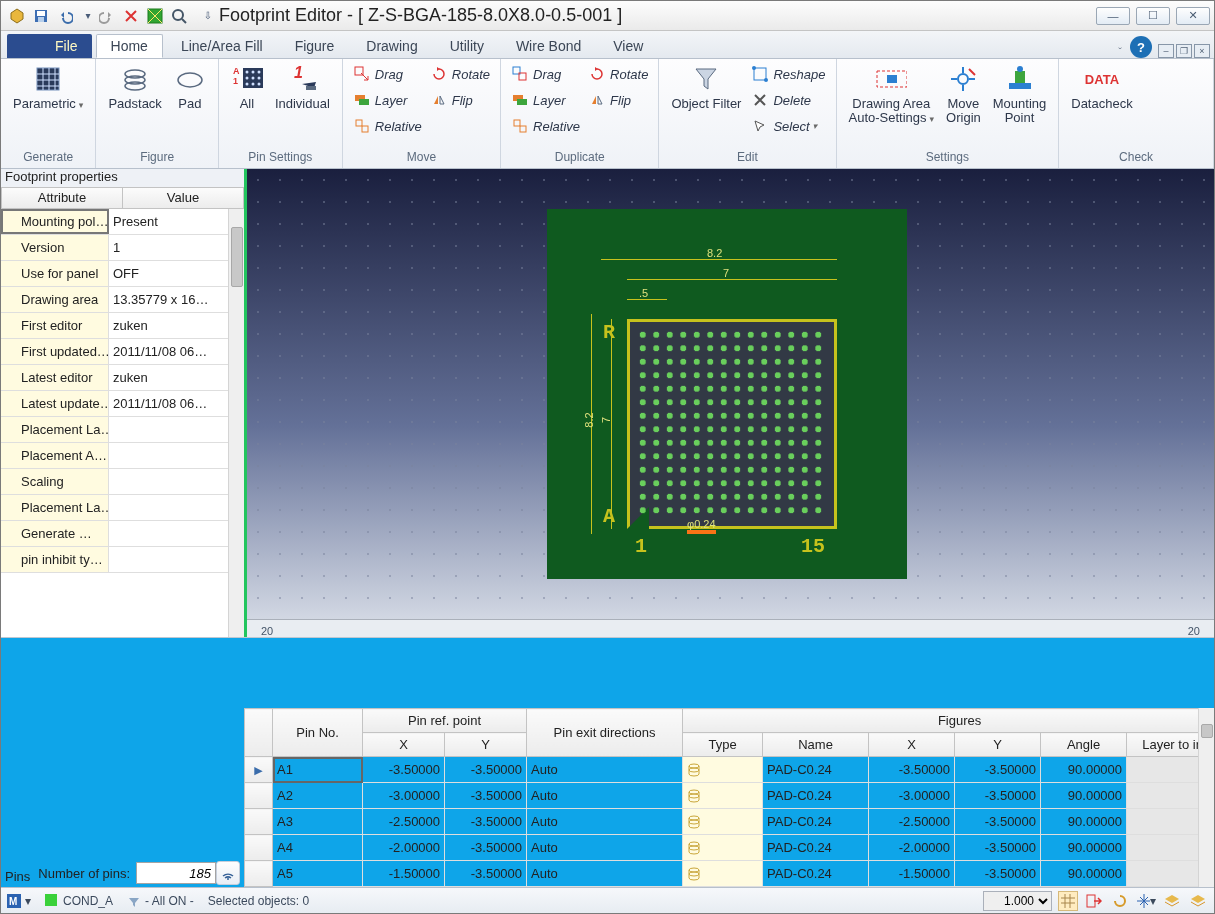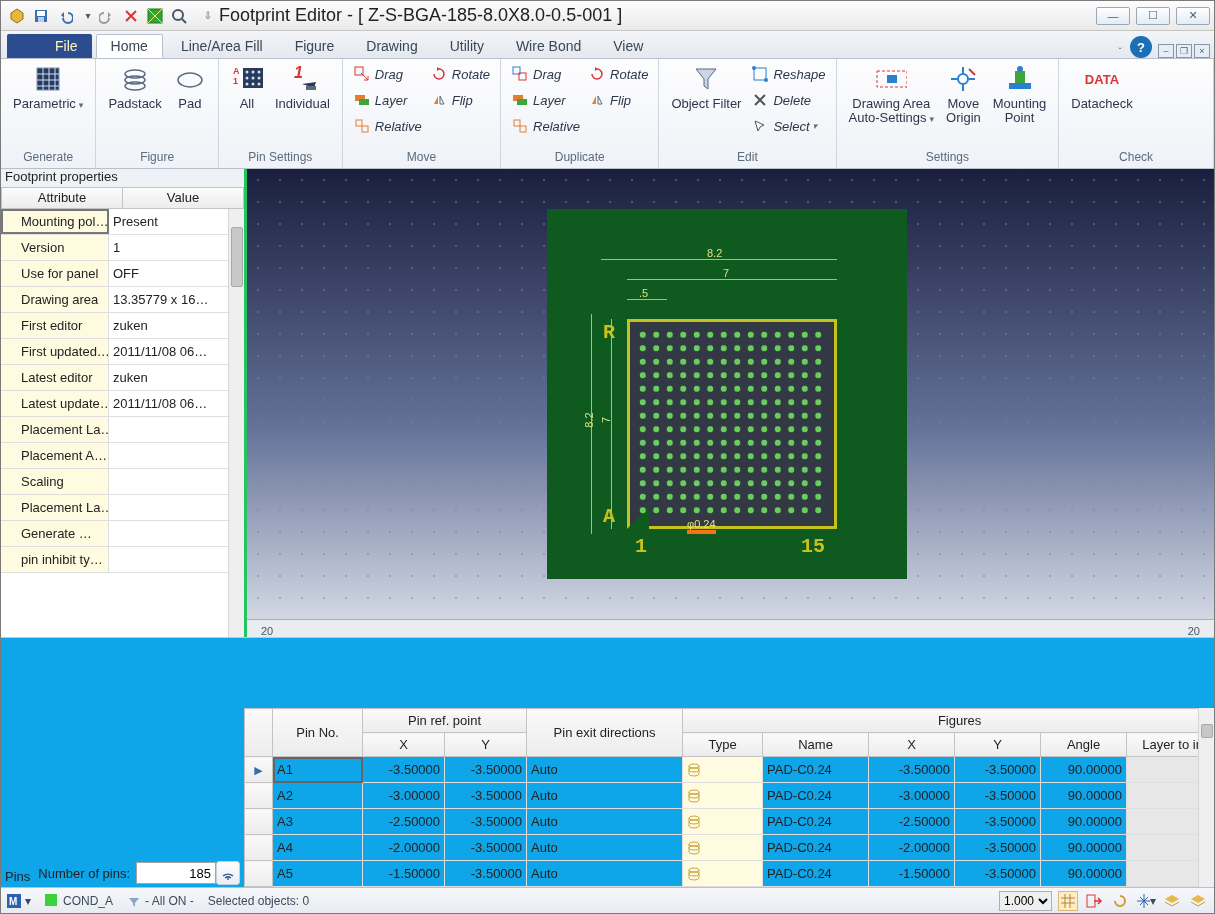--- a/index.html
+++ b/index.html
@@ -71,41 +71,41 @@
 .balls {position:absolute; inset:6px; background-image: radial-gradient(#6fe05f 3px, transparent 3px); background-size:13.5px 13.5px; opacity:.9;}
 .coretxt{position:absolute;font-size:20px;font-weight:700;color:#c6c21d;font-family:"Courier New",monospace;}
 .dimtxt{position:absolute;font-size:11px;color:#dde07c;}
 .dimline{position:absolute;border-top:1px solid #c6c21d;}
 .dimlinev{position:absolute;border-left:1px solid #c6c21d;}
 
 
 .pinspanel { height:250px; border-top:1px solid #bfc7d1; background:#0ea5e9; display:flex; flex-direction:row;align-items:flex-end;}
 .pinspanel .pt {height:18px; padding:0 4px; font-size:13px;}
 .pinspanel .nprow{height:28px;display:flex;align-items:center;padding:0 4px;font-size:13px;}
-.pinspanel .nprow input{width:80px;height:22px;text-align:right;padding:0 4px;border:1px solid #a4a4a4;font-size:13px;margin-left:6px;}
+.pinspanel .nprow input{width:80px;height:22px;text-align:right;padding:0 4px;border:1px solid #a4a4a4;font-size:13px;margin-left:6px;font-style:italic;}
 .pinspanel .nprow .wifi{margin-left:auto;width:24px;height:24px;border:1px solid #c6cedb;border-radius:3px;background:linear-gradient(#fefefe,#e9eef6);display:flex;align-items:center;justify-content:center;color:#356097;}
 .pingrid{flex:1;overflow:hidden;position:relative;}
 .pingrid table{border-collapse:collapse;width:100%;table-layout:fixed;}
 .pingrid th{background:linear-gradient(#fafafa,#ececec);border:1px solid #c3c3c3;font-weight:normal;font-size:13px;height:24px;}
 .pingrid td{border:1px solid #dedede;font-size:13px;height:26px;padding:0 4px;}
 .pingrid td.num{text-align:right;}
 .pingrid td.c{text-align:center;}
 .pingrid td.gray{background:#e7e7e7;}
 .pingrid td.ylw{background:#fffbe0;}
 .pingrid .rowhdr{width:28px;background:linear-gradient(#fafafa,#ececec);border:1px solid #c3c3c3;}
 .pingrid .selmark{color:#3a6cab;font-size:11px;}
 .pingrid .vscroll{position:absolute;right:0;top:0;width:16px;height:100%;background:#efefef;border-left:1px solid #d4d4d4;}
 .pingrid .vscroll .vthumb{position:absolute;top:16px;width:12px;left:2px;height:14px;background:#c7c7c7;border:1px solid #a9a9a9;border-radius:2px;}
 
 
 .statusbar{height:26px;border-top:1px solid #b7c0cc;background:linear-gradient(#f6f8fb,#e7ecf2);display:flex;align-items:center;padding:0 6px;font-size:12px;color:#3c4a5d;}
 .statusbar .sbi{display:flex;align-items:center;margin-right:14px;}
 .statusbar .sbi .ic{width:14px;height:14px;margin-right:4px;}
 .statusbar .zoom{margin-left:auto;display:flex;align-items:center;}
-.statusbar select{height:20px;font-size:12px;border:1px solid #aab0ba;}
+.statusbar select{height:20px;font-size:12px;border:1px solid #aab0ba;padding-left:16px;}
 .statusbar .ticn{width:20px;height:20px;margin-left:6px;display:flex;align-items:center;justify-content:center;}
 
 
 svg{display:block;}
 </style>
 </head>
 <body>
 
 <div class="window">
 

